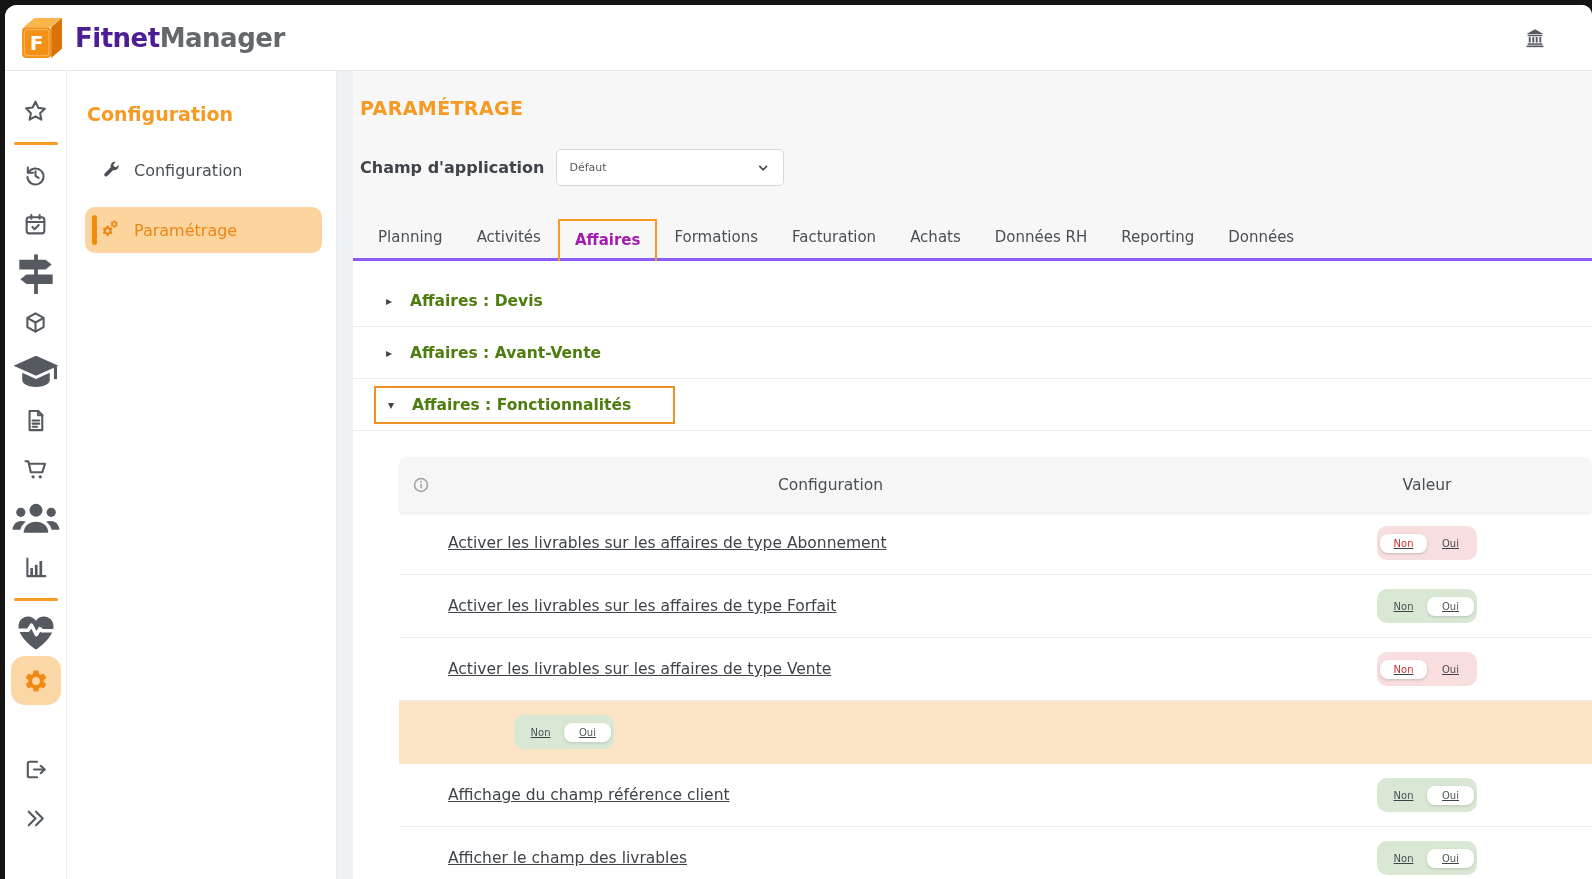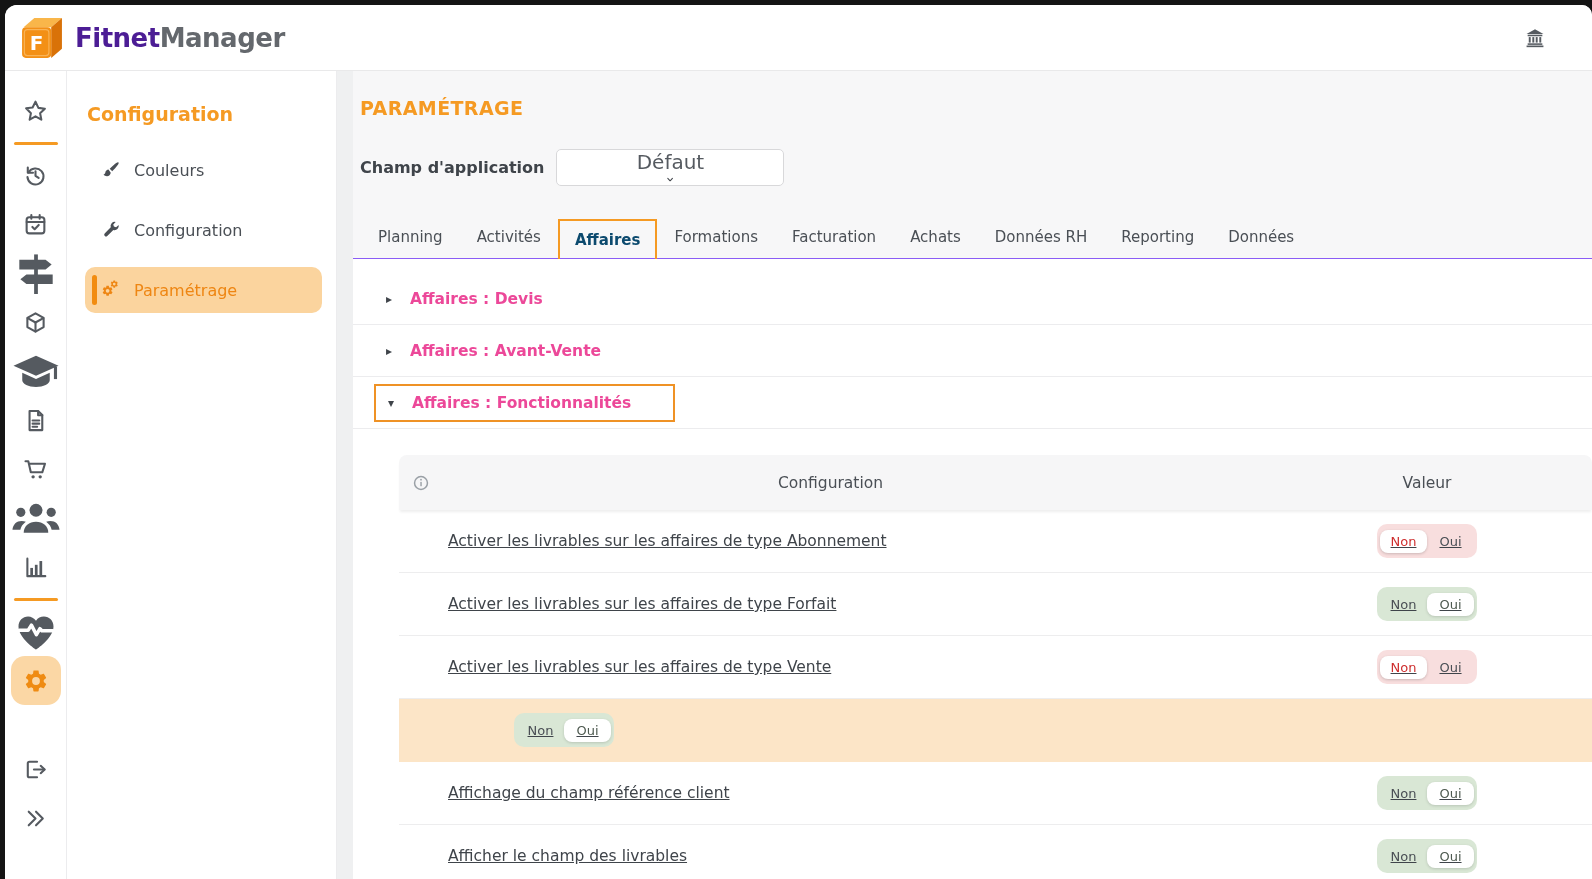--- a/index.html
+++ b/index.html
@@ -40,49 +40,49 @@
   .sub-item.active { background:#fbd49e; color:#ee8613; }
   .sub-item.active .bar { position:absolute; left:7px; top:8px; bottom:8px; width:5px; border-radius:3px; background:#f28c0f; }
 
   
   .main { flex:1; background:#f7f7f8; margin-left:16px; display:flex; flex-direction:column; overflow:hidden; }
   .main-top { padding:26px 0 0 7px; }
   .pg-title { color:#f59a23; font-size:19px; font-weight:700; letter-spacing:0.4px; margin-bottom:30px; }
   .scope { display:flex; align-items:center; gap:12px; margin-bottom:14px; }
   .scope label { font-size:16px; font-weight:700; color:#3f444a; }
   .select { width:228px; height:37px; background:#fff; border:1px solid #d8d8da; border-radius:5px;
-            display:flex; align-items:center; justify-content:space-between; padding:0 12px; font-size:20px; color:#555a60; cursor:pointer;flex-direction:column; }
-
-  .tabs { display:flex; align-items:flex-end; padding-left:8px; border-bottom:1px solid #8b5cf6; margin-top:16px; }
+            display:flex; align-items:center; justify-content:space-between; padding:0 12px; font-size:11px; color:#555a60; cursor:pointer; }
+
+  .tabs { display:flex; align-items:flex-end; padding-left:8px; border-bottom:3px solid #8b5cf6; margin-top:16px; }
   .tab { padding:12px 17px; font-size:15px; color:#4a4f55; cursor:pointer; white-space:nowrap; }
-  .tab.active { color:#0c4a6e; font-weight:700; border:2px solid #f59a23; padding:10px 15px 16px; margin-bottom:-9px; background:transparent; }
+  .tab.active { color:#a21caf; font-weight:700; border:2px solid #f59a23; padding:10px 15px 16px; margin-bottom:-9px; background:transparent; }
 
   .content { background:#fff; flex:1; padding-top:14px; overflow:hidden; }
   .section { display:flex; align-items:center; gap:14px; height:52px; padding-left:33px; border-bottom:1px solid #ececee; cursor:pointer; }
   .sec-arrow { font-size:12px; color:#3f444a; width:10px; }
-  .sec-title { font-size:15.5px; font-weight:700; color:#ec4899; }
+  .sec-title { font-size:15.5px; font-weight:700; color:#4d7c0f; }
   .sec-box { display:flex; align-items:center; gap:14px; border:2px solid #ef9225; padding:8px 42px 8px 12px; margin-left:-12px; }
 
   
   .tbl { margin:26px 0 0 46px; }
   .thead { height:55px; background:#f6f6f7; border-radius:8px 8px 0 0; display:flex; align-items:center;
            font-size:15.5px; color:#4a4f55; box-shadow:0 3px 3px -1px rgba(0,0,0,0.07); position:relative; z-index:1; }
   .th-info { width:44px; display:flex; justify-content:center; align-items:center; }
   .th-config { flex:1; text-align:center; padding-right:44px; }
   .th-value { width:330px; text-align:center; }
   .trow { display:flex; align-items:center; min-height:63px; border-bottom:1px solid #ededee;text-decoration:underline; }
   .trow.highlight { background:#fce5c7; border-bottom-color:#fce5c7; }
   .trow-label { flex:1; padding-left:49px; font-size:15.5px; color:#3f444a; }
   .label-outline { display:inline-block; border:2px solid #ef9225; padding:11px 16px; margin-left:-16px; }
   .trow-value { width:330px; display:flex; justify-content:center; }
 
   .toggle { display:flex; align-items:center; width:100px; height:34px; border-radius:10px; padding:3px; cursor:pointer; }
   .toggle.no  { background:#f8dede; }
   .toggle.yes { background:#d9e7d5; }
-  .toggle span { flex:1; text-align:center; font-size:13px; color:#4a4f55; border-radius:8px; padding:4px 5px; }
+  .toggle span { flex:1; text-align:center; font-size:10px; color:#4a4f55; border-radius:8px; padding:4px 5px; }
   .toggle.no  span.sel { background:#fff; color:#ce2f2f; box-shadow:0 1px 3px rgba(0,0,0,0.18); }
   .toggle.yes span.sel { background:#fff; color:#4e5a50; box-shadow:0 1px 3px rgba(0,0,0,0.15); }
 </style>
 </head>
 <body>
 
 <svg width="0" height="0" style="position:absolute">
   <defs>
     <path id="gearp" d="M19.14 12.94c.04-.3.06-.61.06-.94s-.02-.64-.07-.94l2.03-1.58c.18-.14.23-.41.12-.61l-1.92-3.32c-.12-.22-.37-.29-.59-.22l-2.39.96c-.5-.38-1.03-.7-1.62-.94l-.36-2.54c-.04-.24-.24-.41-.48-.41h-3.84c-.24 0-.43.17-.47.41l-.36 2.54c-.59.24-1.13.57-1.62.94l-2.39-.96c-.22-.08-.47 0-.59.22L2.74 8.87c-.12.21-.08.47.12.61l2.03 1.58c-.05.3-.09.63-.09.94s.02.64.07.94l-2.03 1.58c-.18.14-.23.41-.12.61l1.92 3.32c.12.22.37.29.59.22l2.39-.96c.5.38 1.03.7 1.62.94l.36 2.54c.05.24.24.41.48.41h3.84c.24 0 .44-.17.47-.41l.36-2.54c.59-.24 1.13-.56 1.62-.94l2.39.96c.22.08.47 0 .59-.22l1.92-3.32c.12-.22.07-.47-.12-.61l-2.01-1.58zM12 15.6A3.6 3.6 0 1 1 12 8.4a3.6 3.6 0 0 1 0 7.2z"></path>
   </defs>
@@ -214,26 +214,20 @@
         <svg class="ic" viewBox="0 0 24 24" width="19" height="19" stroke-width="2.6">
             <path d="M5.5 5.5l6.5 6.5-6.5 6.5"></path>
             <path d="M12.5 5.5L19 12l-6.5 6.5"></path>
           </svg>
       </div>
     </nav>
 
     <nav class="subbar">
       <h2>Configuration</h2>
 
-      <div class="sub-item">
-        <svg viewBox="0 0 24 24">
-            <path class="sfill" d="M19.7 2.9c-1.9.6-6.6 4.7-9.3 7.6l3.1 3.1c2.9-2.7 7-7.4 7.6-9.3.3-1.1-.3-1.7-1.4-1.4zM9 11.5c-2 .2-3.5 1.6-3.8 3.6-.2 1.4-1 2-2.2 2.3 1 1.3 2.5 2 4.2 2 2.4 0 4.3-1.8 4.5-4.1z"></path>
-          </svg>
-        <span>Couleurs</span>
-      </div>
 
       <div class="sub-item">
         <svg viewBox="0 0 24 24">
             <path class="sfill" d="M21.2 6a5 5 0 0 1-6.4 5.9l-7.3 7.3a2.2 2.2 0 0 1-3.1-3.1l7.3-7.3A5 5 0 0 1 17.6 2.4l-2.9 2.9.8 2.6 2.6.8z"></path>
           </svg>
         <span>Configuration</span>
       </div>
 
       <div class="sub-item active">
         <span class="bar"></span>

